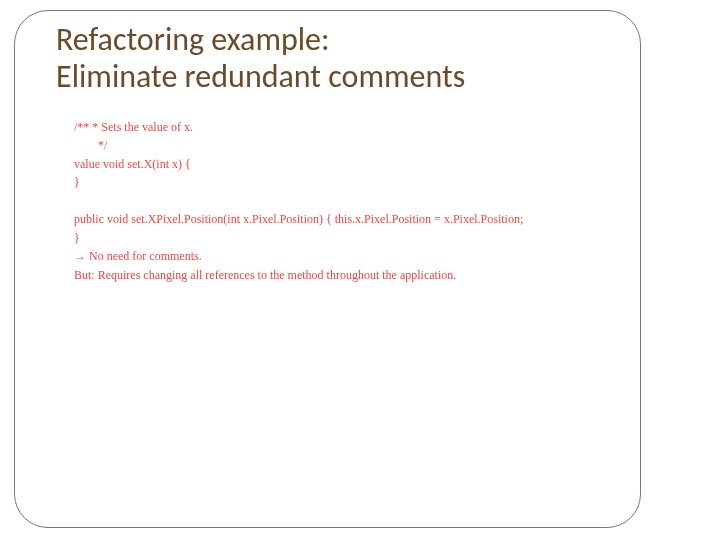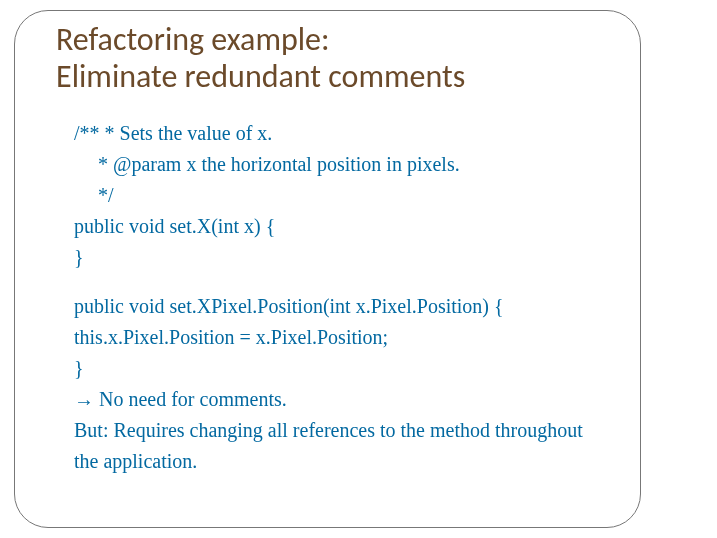--- a/index.html
+++ b/index.html
@@ -32,23 +32,23 @@
     font-family: Calibri, Arial, sans-serif;
     font-size: 32px;
     line-height: 1.15;
     color: #6b4a2a;
     margin: 4px 0 22px 20px;
     font-weight: 400;
   }
   .body {
     margin-left: 38px;
     margin-right: 20px;
-    font-size: 20px;
+    font-size: 12px;
     line-height: 1.55;
-    color: #0369a1;
+    color: #ef4444;
   }
   .body p {
     margin: 0;
   }
   .indent {
     padding-left: 24px;
   }
   .gap {
     height: 18px;
   }
@@ -63,23 +63,22 @@
 <body>
 
 <div class="slide">
   <div class="frame"></div>
 
   <h1 class="title"><span>Refactoring example:<br>Eliminate redundant comments</span></h1>
 
   <div class="body">
 
     <p>/** * Sets the value of x.</p>
-    <p class="indent">* @param x the horizontal position in pixels.</p>
     <p class="indent">*/</p>
-    <p>public void set.X(int x) {</p>
+    <p>value void set.X(int x) {</p>
     <p class="brace-line">}</p>
 
     <div class="gap"></div>
 
     <p>public void set.XPixel.Position(int x.Pixel.Position) { this.x.Pixel.Position = x.Pixel.Position;</p>
     <p class="brace-line">}</p>
 
     <p><span class="arrow">→</span><span> No need for comments.</span></p>
     <p>But: Requires changing all references to the method throughout the application.</p>
 

